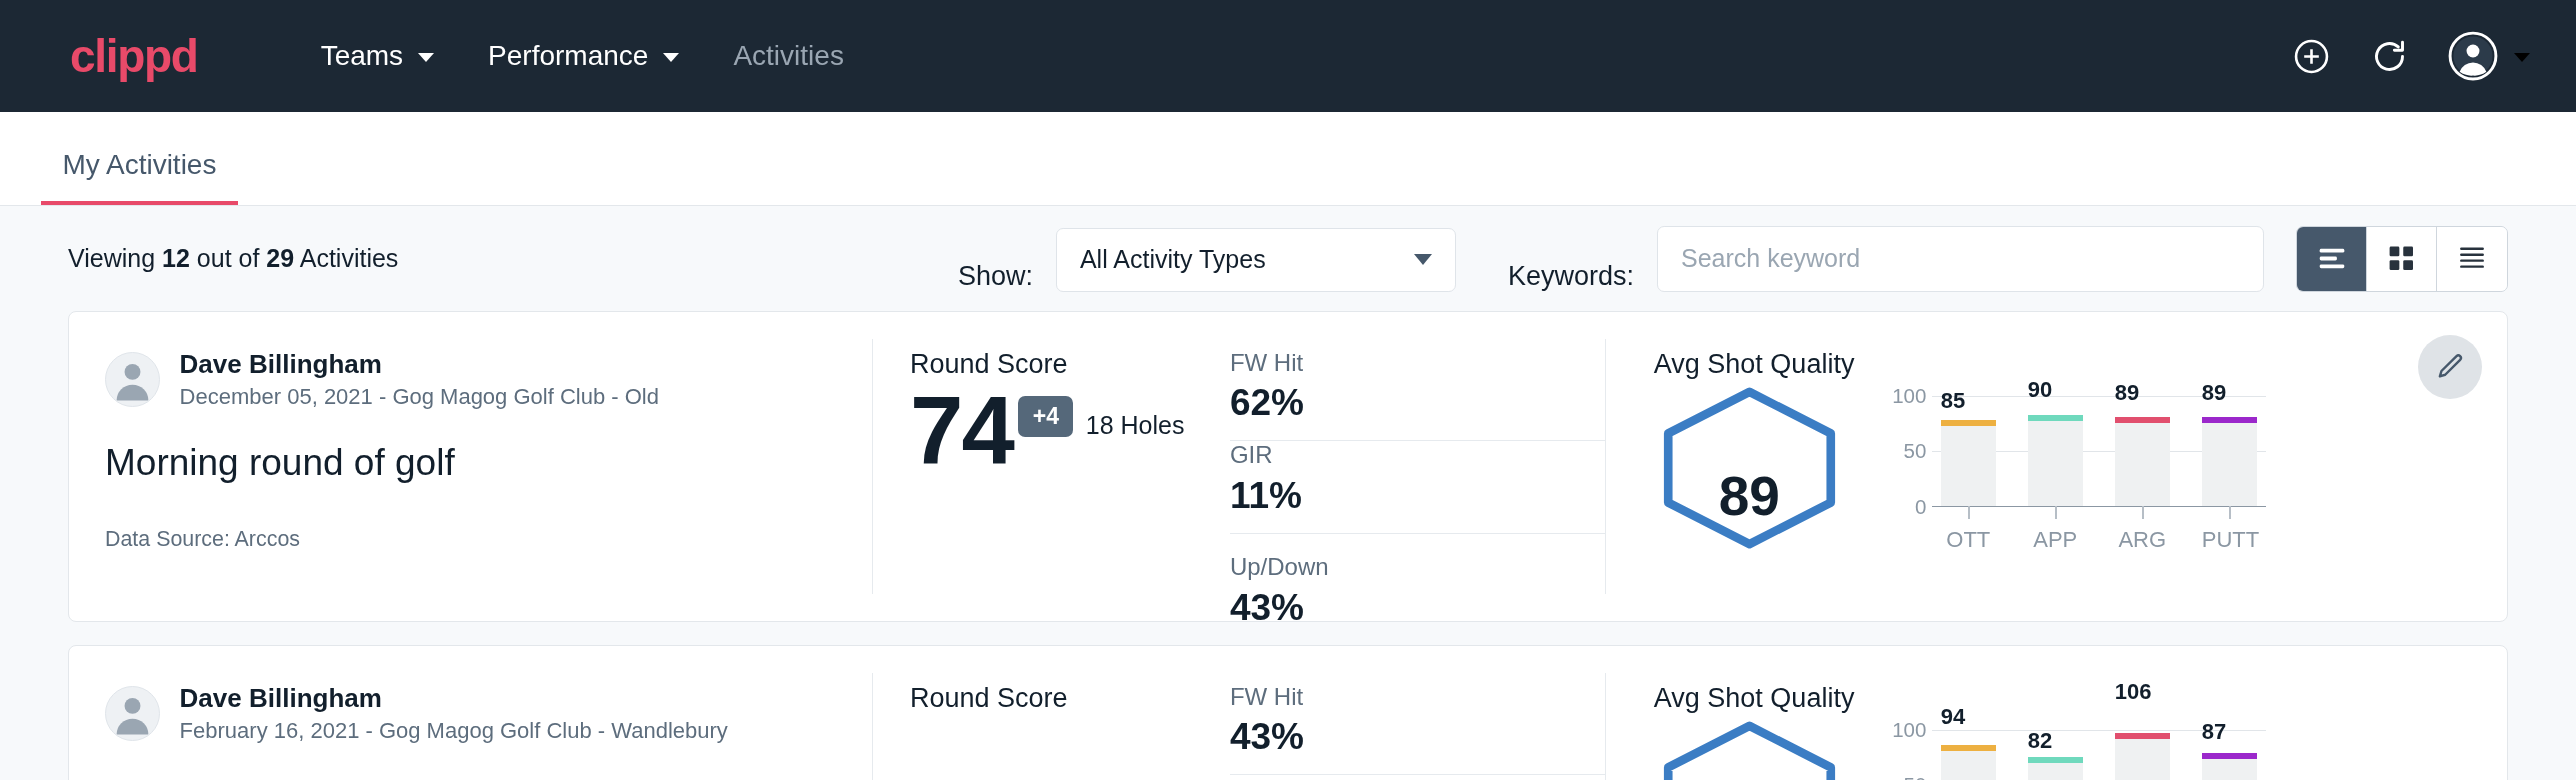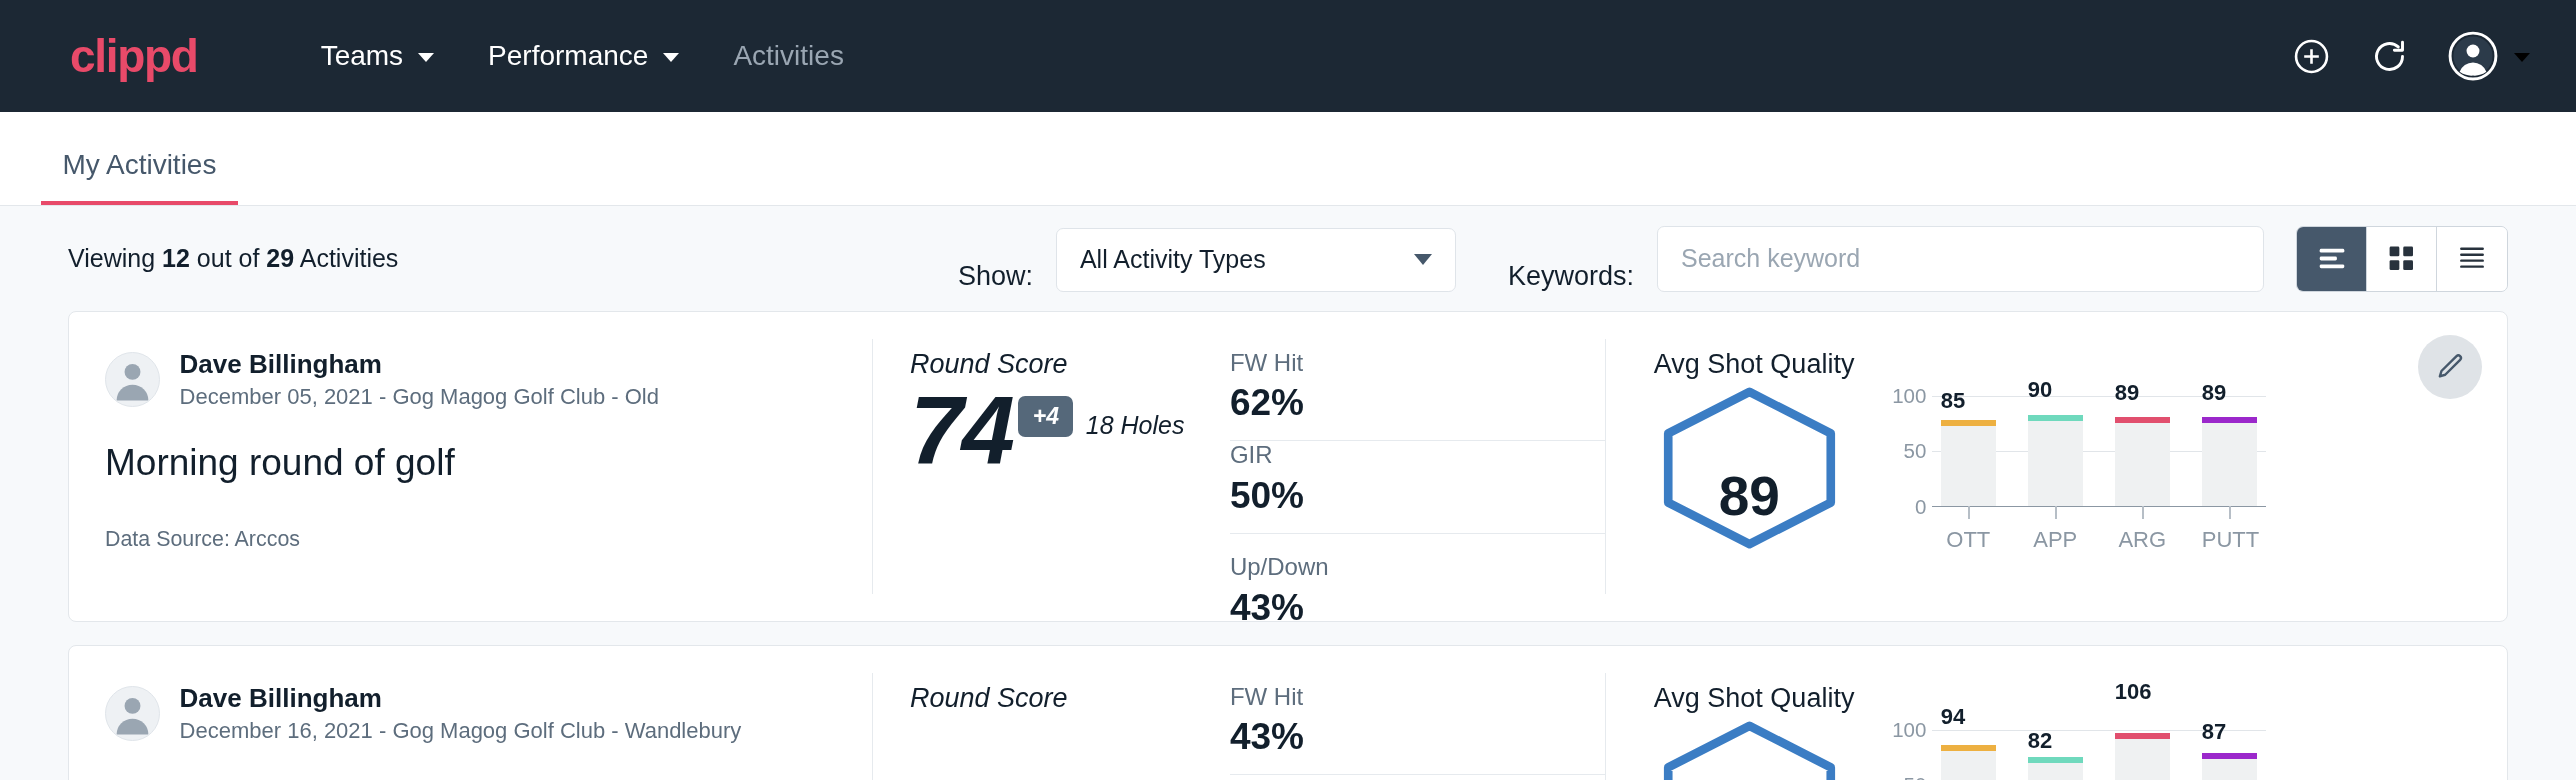--- a/index.html
+++ b/index.html
@@ -152,21 +152,21 @@
     overflow: hidden;
     flex: none;
   }
   .pname { font-size: 26px; font-weight: 700; color: #121f2c; line-height: 1.25; }
   .pmeta { font-size: 22px; color: #5d6d7d; line-height: 1.35; margin-top: 1.8px; }
   .ctitle { font-size: 37px; color: #121f2c; margin-top: 30px; }
   .csrc { font-size: 21.4px; color: #5d6d7d; margin-top: 43px; }
 
   .divider { width: 0.9px; background: #e6eaee; margin: 27px 0; flex: none; }
 
-  .col-score { width: 357px; flex: none; padding: 37px 0 0 37px; font-style: italic; }
+  .col-score { width: 357px; flex: none; padding: 37px 0 0 37px; }
   .sect-h { font-size: 27px; color: #121f2c; }
   .score-row { display: flex; align-items: center; margin-top: 5.4px; }
   .bignum { font-size: 96px; font-weight: 700; color: #121f2c; line-height: 0.95; letter-spacing: -1.8px; }
   .badge {
     background: #55687a; color: #ffffff;
     font-size: 23px; font-weight: 700;
     border-radius: 7.1px;
     padding: 7.1px 14.3px;
     margin-left: 5.4px;
     align-self: flex-start;
@@ -371,21 +371,21 @@
     </div>
 
     <div class="col-stats">
       <div class="stats-grid">
         <div class="stat-cell top">
           <div class="stat-lbl">FW Hit</div>
           <div class="stat-val">62%</div>
         </div>
         <div class="stat-cell top">
           <div class="stat-lbl">GIR</div>
-          <div class="stat-val">50%</div>
+          <div class="stat-val">11%</div>
         </div>
         <div class="stat-cell bot">
           <div class="stat-lbl">Up/Down</div>
           <div class="stat-val">43%</div>
         </div>
         <div class="stat-cell bot">
           <div class="stat-lbl">1 Putt</div>
           <div class="stat-val">28%</div>
         </div>
       </div>
@@ -458,21 +458,21 @@
     <div class="col-info">
       <div class="person">
         <div class="pavatar">
           <svg width="55" height="55" viewBox="0 0 24 24">
             <circle cx="12" cy="9" r="3.6" fill="#9aa6b2"></circle>
             <path d="M4.8 22a7.2 7.2 0 0 1 14.4 0z" fill="#9aa6b2"></path>
           </svg>
         </div>
         <div>
           <div class="pname">Dave Billingham</div>
-          <div class="pmeta">December 16, 2021 - Gog Magog Golf Club - Wandlebury</div>
+          <div class="pmeta">February 16, 2021 - Gog Magog Golf Club - Wandlebury</div>
         </div>
       </div>
     </div>
 
     <div class="divider"></div>
 
     <div class="col-score">
       <div class="sect-h">Round Score</div>
     </div>
 

